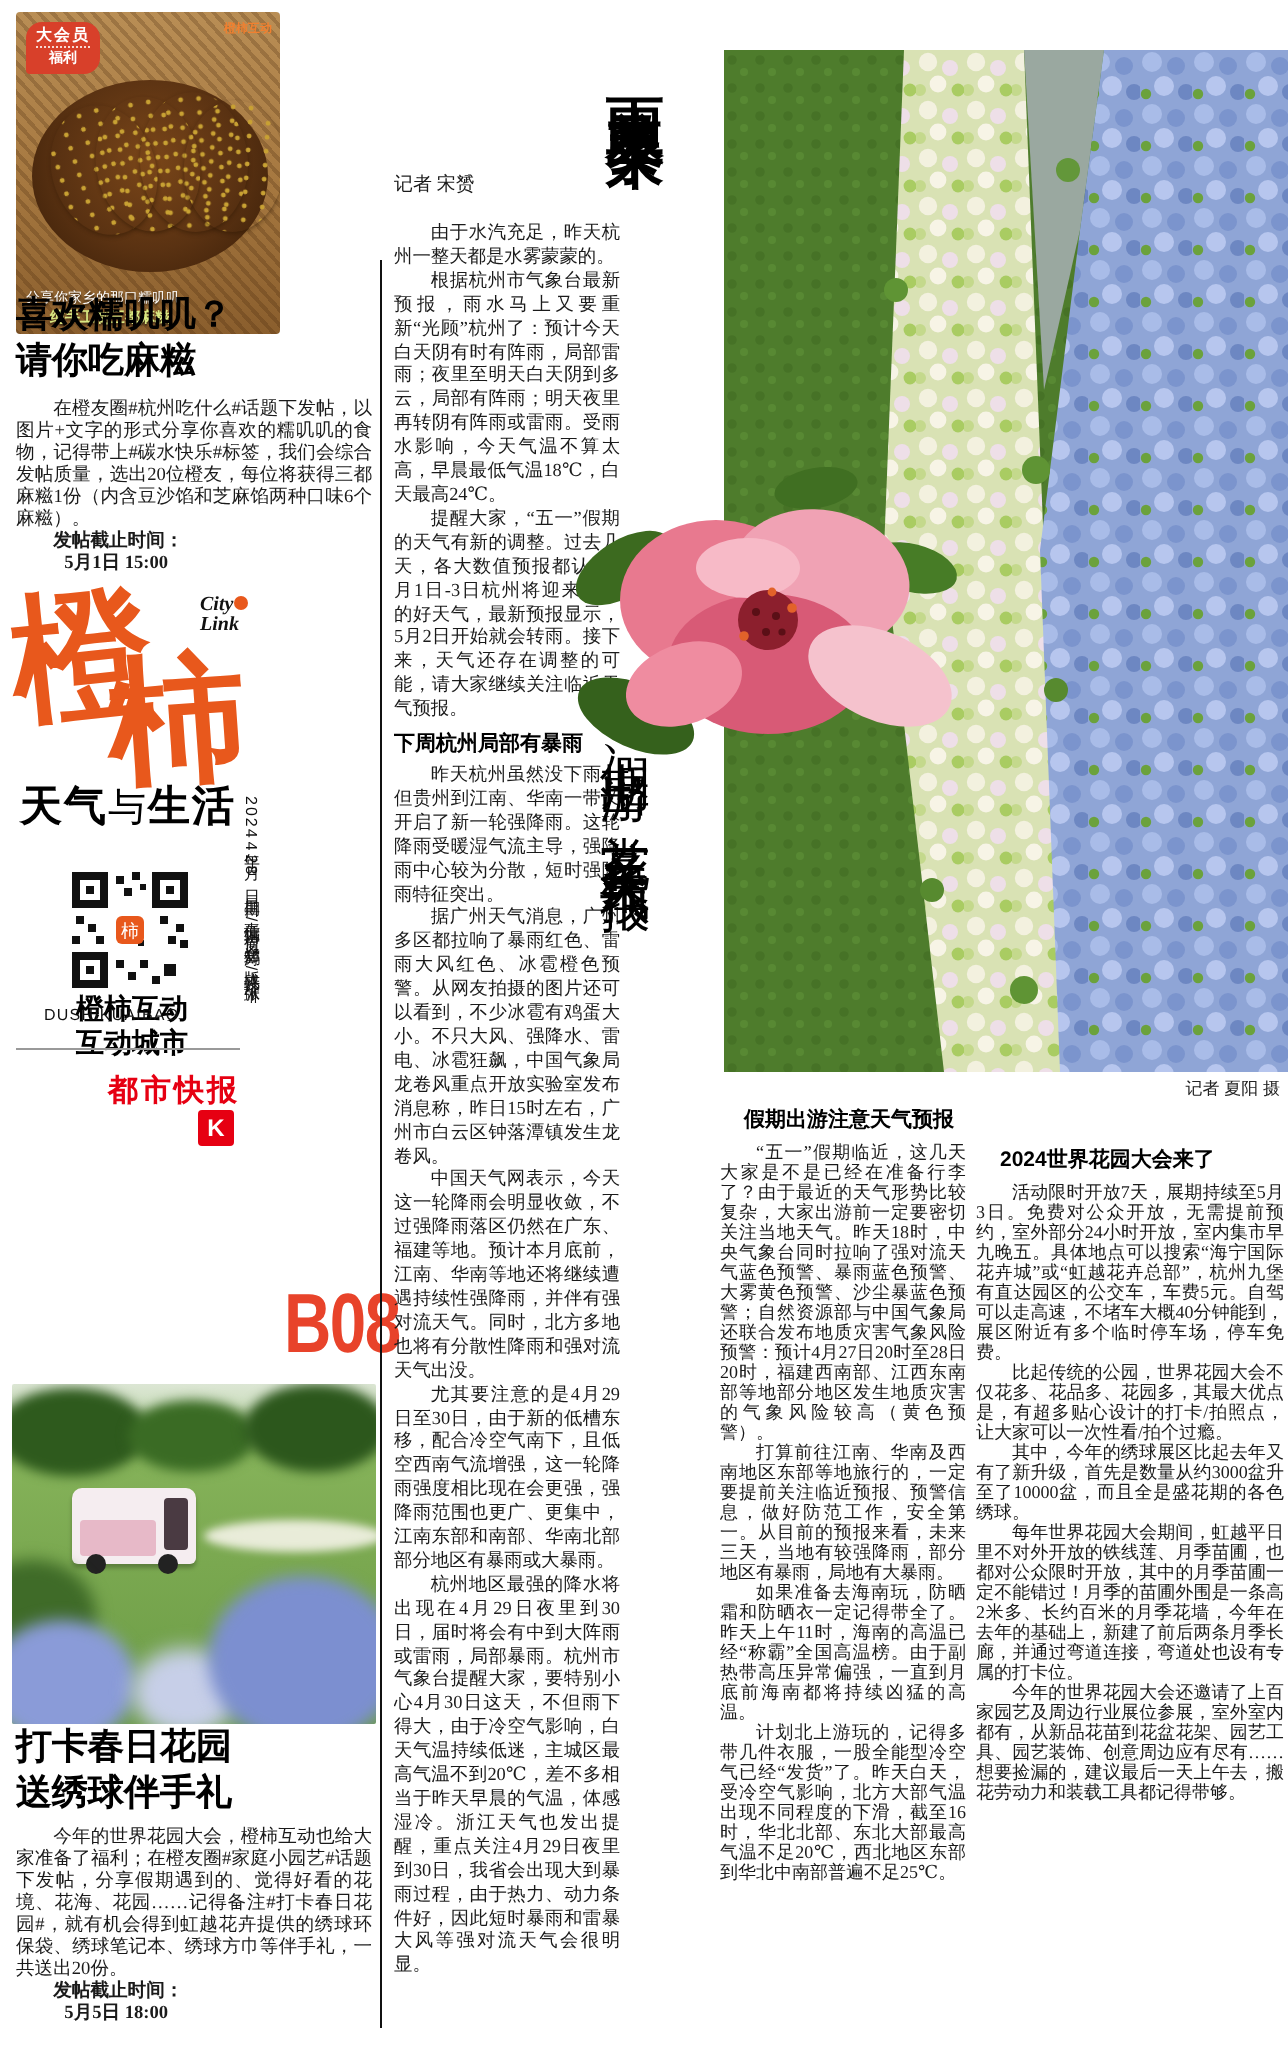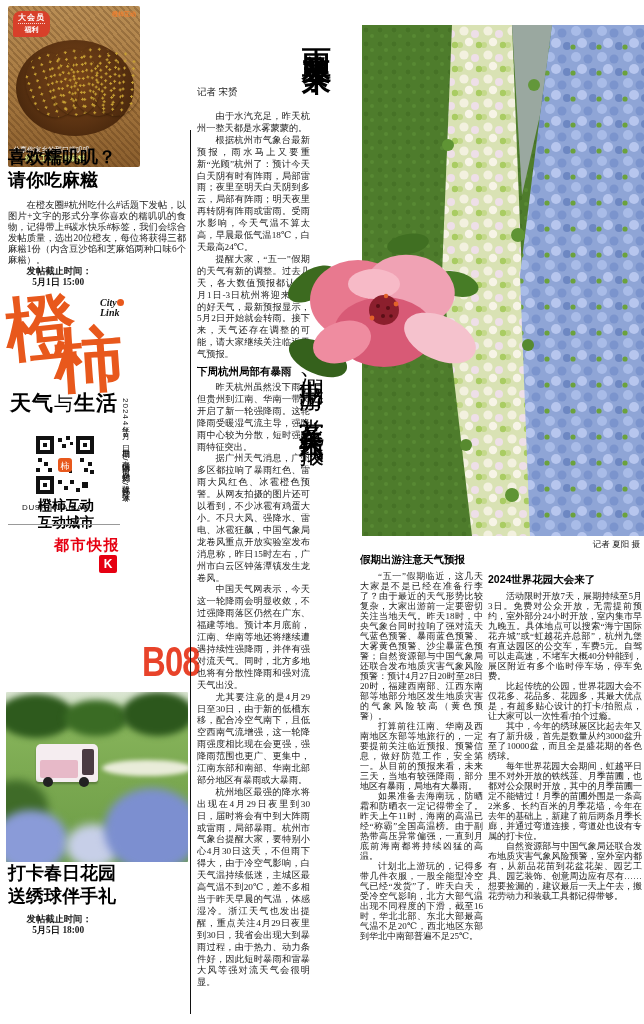--- a/index.html
+++ b/index.html
@@ -83,21 +83,21 @@
   .headline-v{left:302px;top:26px;height:205px;font-size:29px;font-weight:900;letter-spacing:4px;}
   .subheadline-v{left:299px;top:358px;height:404px;font-size:25px;font-weight:400;letter-spacing:3px;
     font-family:"Liberation Serif","DejaVu Serif",serif;}
 
   .photo-main{left:362px;top:25px;}
   .flower{left:288px;top:226px;}
   .credit{left:540px;top:539px;width:100px;text-align:right;font-size:8.5px;color:#222;}
 
   .colA{left:360px;top:553px;width:123px;height:462px;overflow:hidden;}
   .colB{left:488px;top:573px;width:154px;height:462px;overflow:hidden;}
-  .ct{margin:0 0 4px 0;font-size:10.5px;font-weight:800;color:#000;}
+  .ct{margin:0 0 4px 12px;font-size:10.5px;font-weight:800;color:#000;}
   .cp{margin:0;font-size:9px;line-height:10px;text-align:justify;text-indent:2em;}
 </style>
 </head>
 <body>
 
 <div id="page">
 
   <div class="abs ad-food">
     <div class="bowl"></div>
     <div class="cake" style="left:18px;top:46px;width:52px;height:66px;transform:rotate(-18deg)"></div>
@@ -205,20 +205,21 @@
     <div class="blob" style="left:-12px;top:118px;width:74px;height:62px;background:#8a9bd8;filter:blur(4px)"></div>
     <div class="blob" style="left:60px;top:132px;width:54px;height:44px;background:#c7cfe8;filter:blur(5px)"></div>
     <div class="blob" style="left:98px;top:96px;width:96px;height:84px;background:#7c8fd0;filter:blur(4px)"></div>
   </div>
 
   <div class="abs promo-title sans" style="top:862px">
     <div>打卡春日花园</div>
     <div>送绣球伴手礼</div>
   </div>
   <div class="abs promo-body" style="top:914px">
+    <p>今年的世界花园大会，橙柿互动也给大家准备了福利；在橙友圈#家庭小园艺#话题下发帖，分享假期遇到的、觉得好看的花境、花海、花园……记得备注#打卡春日花园#，就有机会得到虹越花卉提供的绣球环保袋、绣球笔记本、绣球方巾等伴手礼，一共送出20份。</p>
     <p class="dl">发帖截止时间：</p>
     <p class="dv">5月5日 18:00</p>
   </div>
 
   <div class="abs vline"></div>
 
   <div class="abs main-col">
     <p class="byline">记者 宋赟</p>
     <p class="bp">由于水汽充足，昨天杭州一整天都是水雾蒙蒙的。</p>
     <p class="bp">根据杭州市气象台最新预报，雨水马上又要重新“光顾”杭州了：预计今天白天阴有时有阵雨，局部雷雨；夜里至明天白天阴到多云，局部有阵雨；明天夜里再转阴有阵雨或雷雨。受雨水影响，今天气温不算太高，早晨最低气温18℃，白天最高24℃。</p>
@@ -304,16 +305,16 @@
     <p class="cp">计划北上游玩的，记得多带几件衣服，一股全能型冷空气已经“发货”了。昨天白天，受冷空气影响，北方大部气温出现不同程度的下滑，截至16时，华北北部、东北大部最高气温不足20℃，西北地区东部到华北中南部普遍不足25℃。</p>
 
   </div>
 
   <div class="abs colB">
     <h4 class="ct sans">2024世界花园大会来了</h4>
     <p class="cp">活动限时开放7天，展期持续至5月3日。免费对公众开放，无需提前预约，室外部分24小时开放，室内集市早九晚五。具体地点可以搜索“海宁国际花卉城”或“虹越花卉总部”，杭州九堡有直达园区的公交车，车费5元。自驾可以走高速，不堵车大概40分钟能到，展区附近有多个临时停车场，停车免费。</p>
     <p class="cp">比起传统的公园，世界花园大会不仅花多、花品多、花园多，其最大优点是，有超多贴心设计的打卡/拍照点，让大家可以一次性看/拍个过瘾。</p>
     <p class="cp">其中，今年的绣球展区比起去年又有了新升级，首先是数量从约3000盆升至了10000盆，而且全是盛花期的各色绣球。</p>
     <p class="cp">每年世界花园大会期间，虹越平日里不对外开放的铁线莲、月季苗圃，也都对公众限时开放，其中的月季苗圃一定不能错过！月季的苗圃外围是一条高2米多、长约百米的月季花墙，今年在去年的基础上，新建了前后两条月季长廊，并通过弯道连接，弯道处也设有专属的打卡位。</p>
-    <p class="cp">自然资源部与中国气象局还联合发布地质灾害气象风险预警，室外室内都有，从新品花苗到花盆花架、园艺工具、园艺装饰、创意周边应有尽有……想要捡漏的，建议最后一天上午去，搬花劳动力和装载工具都记得带够。</p>
+    <p class="cp">今年的世界花园大会还邀请了上百家园艺及周边行业展位参展，室外室内都有，从新品花苗到花盆花架、园艺工具、园艺装饰、创意周边应有尽有……想要捡漏的，建议最后一天上午去，搬花劳动力和装载工具都记得带够。</p>
   </div>
 
 </div>
 
 </body></html>

